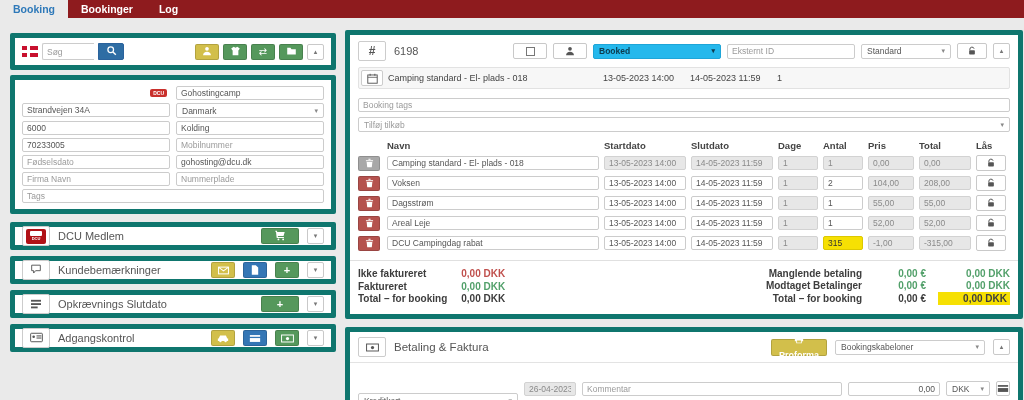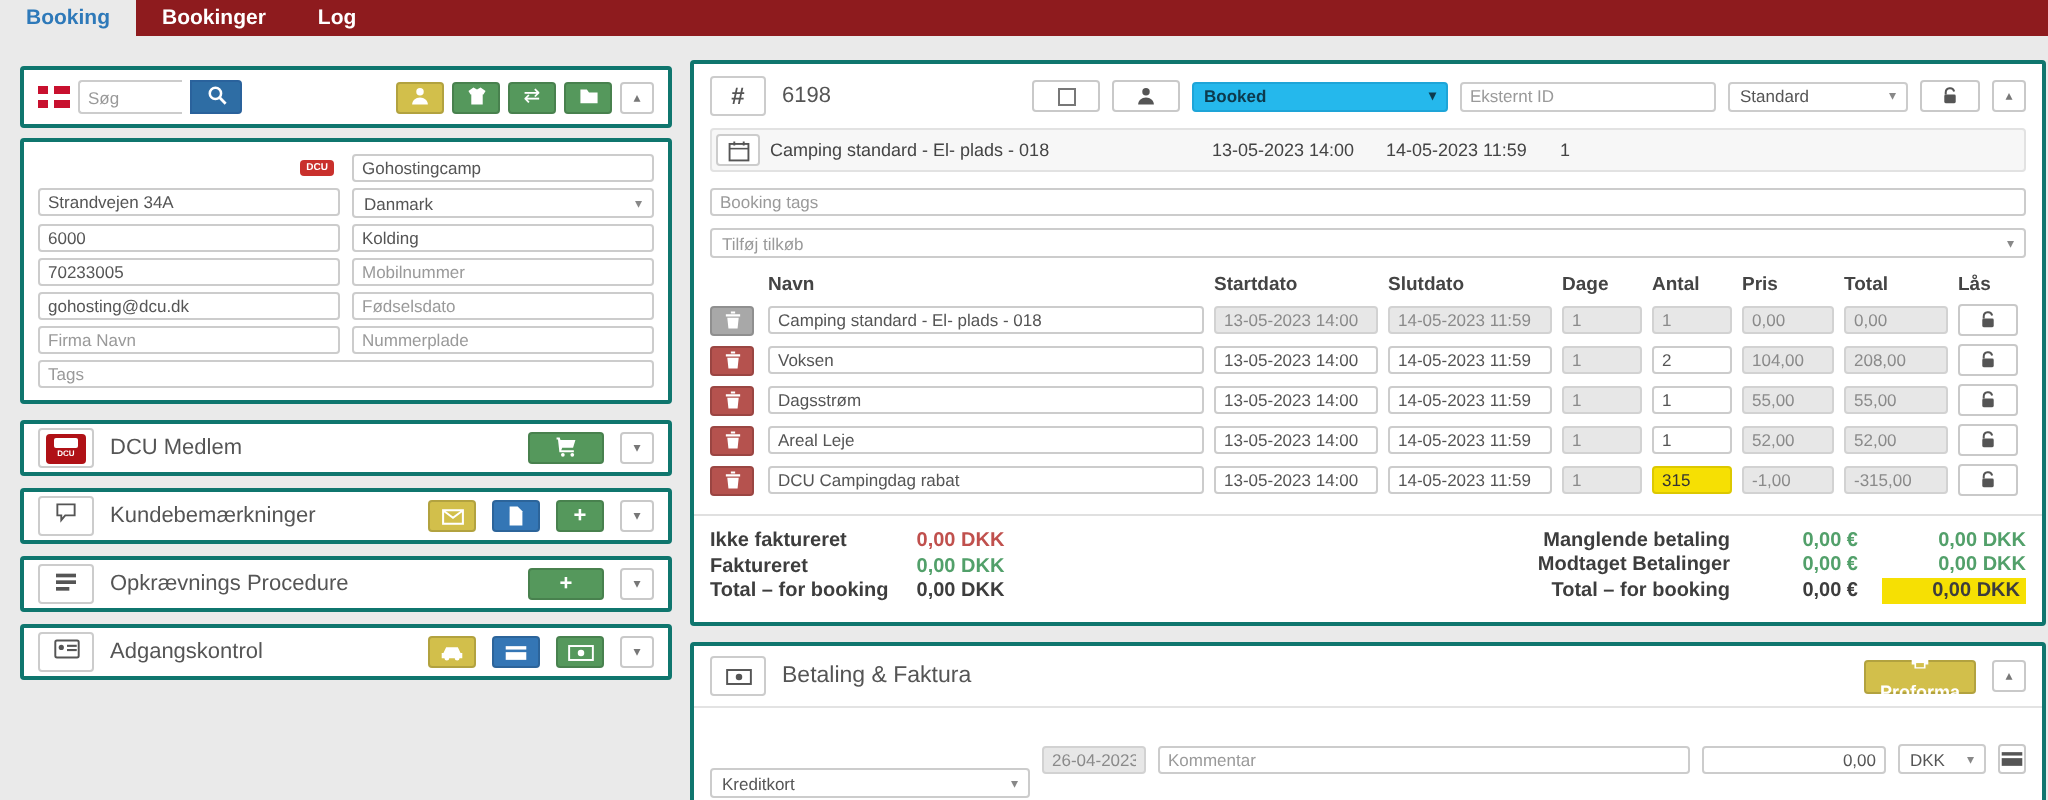--- a/index.html
+++ b/index.html
@@ -2,21 +2,21 @@
 <html><head>
 <meta charset="utf-8">
 <style>
   html,body{margin:0;padding:0;}
   body{width:1024px;height:400px;background:#eaeaea;font-family:"Liberation Sans",sans-serif;overflow:hidden;position:relative;}
   
   .navbar{height:18px;background:#8e1b1e;display:flex;align-items:stretch;}
   .tab{padding:0 13px;display:flex;align-items:center;font-size:10.5px;font-weight:bold;color:#fff;cursor:pointer;}
   .tab.active{background:#eaeaea;color:#2e79b9;}
   
-  .card{background:#fff;border:2px solid #0f766e;border-radius:2px;box-sizing:border-box;}
+  .card{background:#fff;border:5px solid #0f766e;border-radius:2px;box-sizing:border-box;}
   .btn{display:inline-flex;align-items:center;justify-content:center;border-radius:2px;border:1px solid rgba(0,0,0,.15);padding:0;cursor:pointer;box-sizing:border-box;background:#fff;font-family:inherit;}
   .b-yellow{background:#d2bf4b;color:#fff;}
   .b-green{background:#55985c;color:#fff;}
   .b-blue{background:#3476b5;color:#fff;}
   .b-red{background:#b5524e;color:#fff;}
   .b-gray{background:#a8a8a8;color:#fff;}
   .b-light{background:#fff;border-color:#c9c9c9;color:#555;}
   .sq{width:24px;height:16px;}
   .chev{width:17px;height:16px;font-size:7px;color:#777;}
   .inp{height:14px;border:1px solid #ccc;border-radius:2px;font-family:inherit;font-size:8.5px;padding:0 4px;color:#555;width:100%;box-sizing:border-box;background:#fff;}
@@ -146,22 +146,22 @@
       <input class="inp" value="Gohostingcamp" style="">
       <input class="inp" value="Strandvejen 34A" style="">
       <div class="sel">
         <span>Danmark</span>
         <span class="caret">▾</span>
       </div>
       <input class="inp" value="6000" style="">
       <input class="inp" value="Kolding" style="">
       <input class="inp" value="70233005" style="">
       <input class="inp" placeholder="Mobilnummer" style="">
+      <input class="inp" placeholder="Fødselsdato" style="">
       <input class="inp" value="gohosting@dcu.dk" style="">
-      <input class="inp" placeholder="Fødselsdato" style="">
       <input class="inp" placeholder="Firma Navn" style="">
       <input class="inp" placeholder="Nummerplade" style="">
       <input class="inp span2" placeholder="Tags" style="">
     </div>
   </div>
 
   <div class="card sect">
     <span class="iconbox">
       <span class="dculogo">
           <i></i>
@@ -208,21 +208,21 @@
   </div>
 
   <div class="card sect">
     <span class="iconbox">
       <span><svg width="12" height="10" viewBox="0 0 14 12" fill="currentColor">
             <rect x="1" y="1" width="12" height="2.2"></rect>
             <rect x="1" y="5" width="12" height="2.2"></rect>
             <rect x="1" y="9" width="8" height="2.2"></rect>
           </svg></span>
     </span>
-    <span class="sect-label">Opkrævnings Procedure</span>
+    <span class="sect-label">Opkrævnings Slutdato</span>
     <button class="btn b-green sq" style="width:38px;">
       <span style="font-size:11px;font-weight:bold;line-height:1;">+</span>
     </button>
     <button class="btn b-light chev">
       <span>▾</span>
     </button>
   </div>
 
   <div class="card sect">
     <span class="iconbox">
@@ -474,20 +474,24 @@
         </span>
       <span class="pay-title">Betaling &amp; Faktura</span>
       <button class="btn b-yellow proforma mlauto">
         <span><svg width="10" height="9" viewBox="0 0 14 13" fill="currentColor">
               <path d="M4 0h6v3H4z"></path>
               <path d="M1 3.8h12V9h-2v3H3V9H1z"></path>
               <rect x="4.2" y="8" width="5.6" height="3" fill="#d2bf4b"></rect>
             </svg></span>
         <span>Proforma</span>
       </button>
+      <div class="sel w150">
+        <span>Bookingskabeloner</span>
+        <span class="caret">▾</span>
+      </div>
       <button class="btn b-light chev">
         <span>▴</span>
       </button>
     </div>
 
     <div class="pay-row">
       <div class="sel w160">
         <span>Kreditkort</span>
         <span class="caret">▾</span>
       </div>

